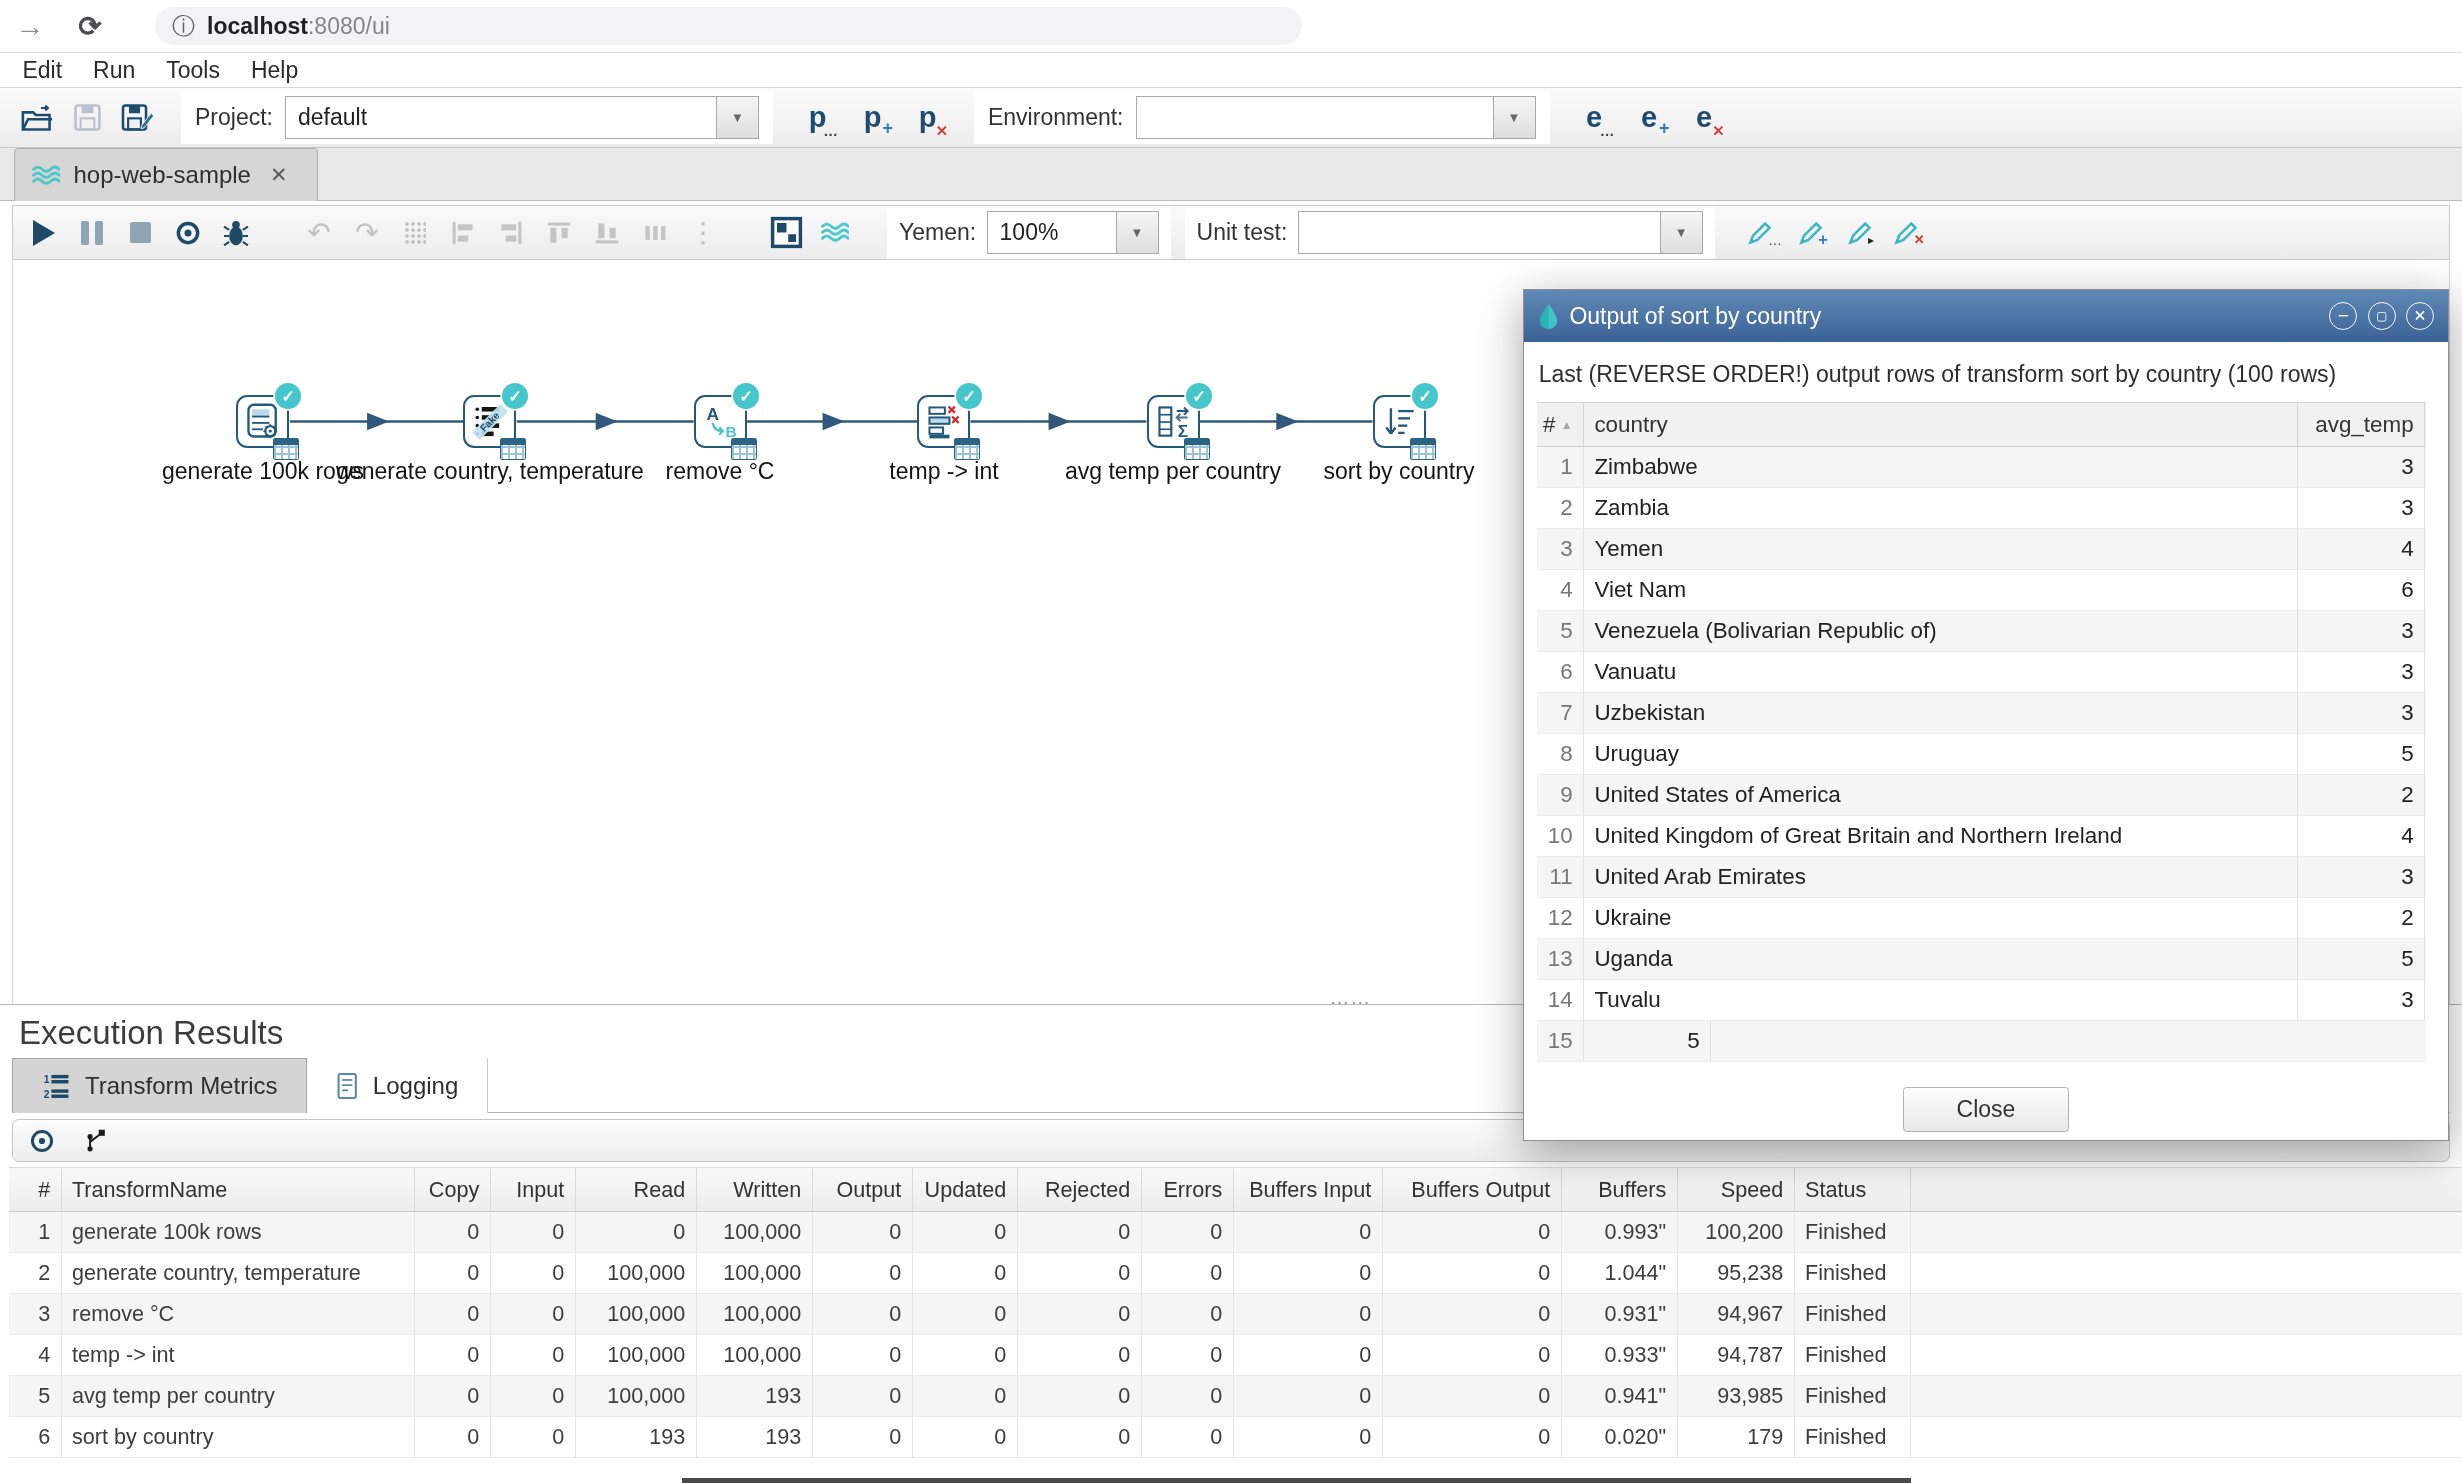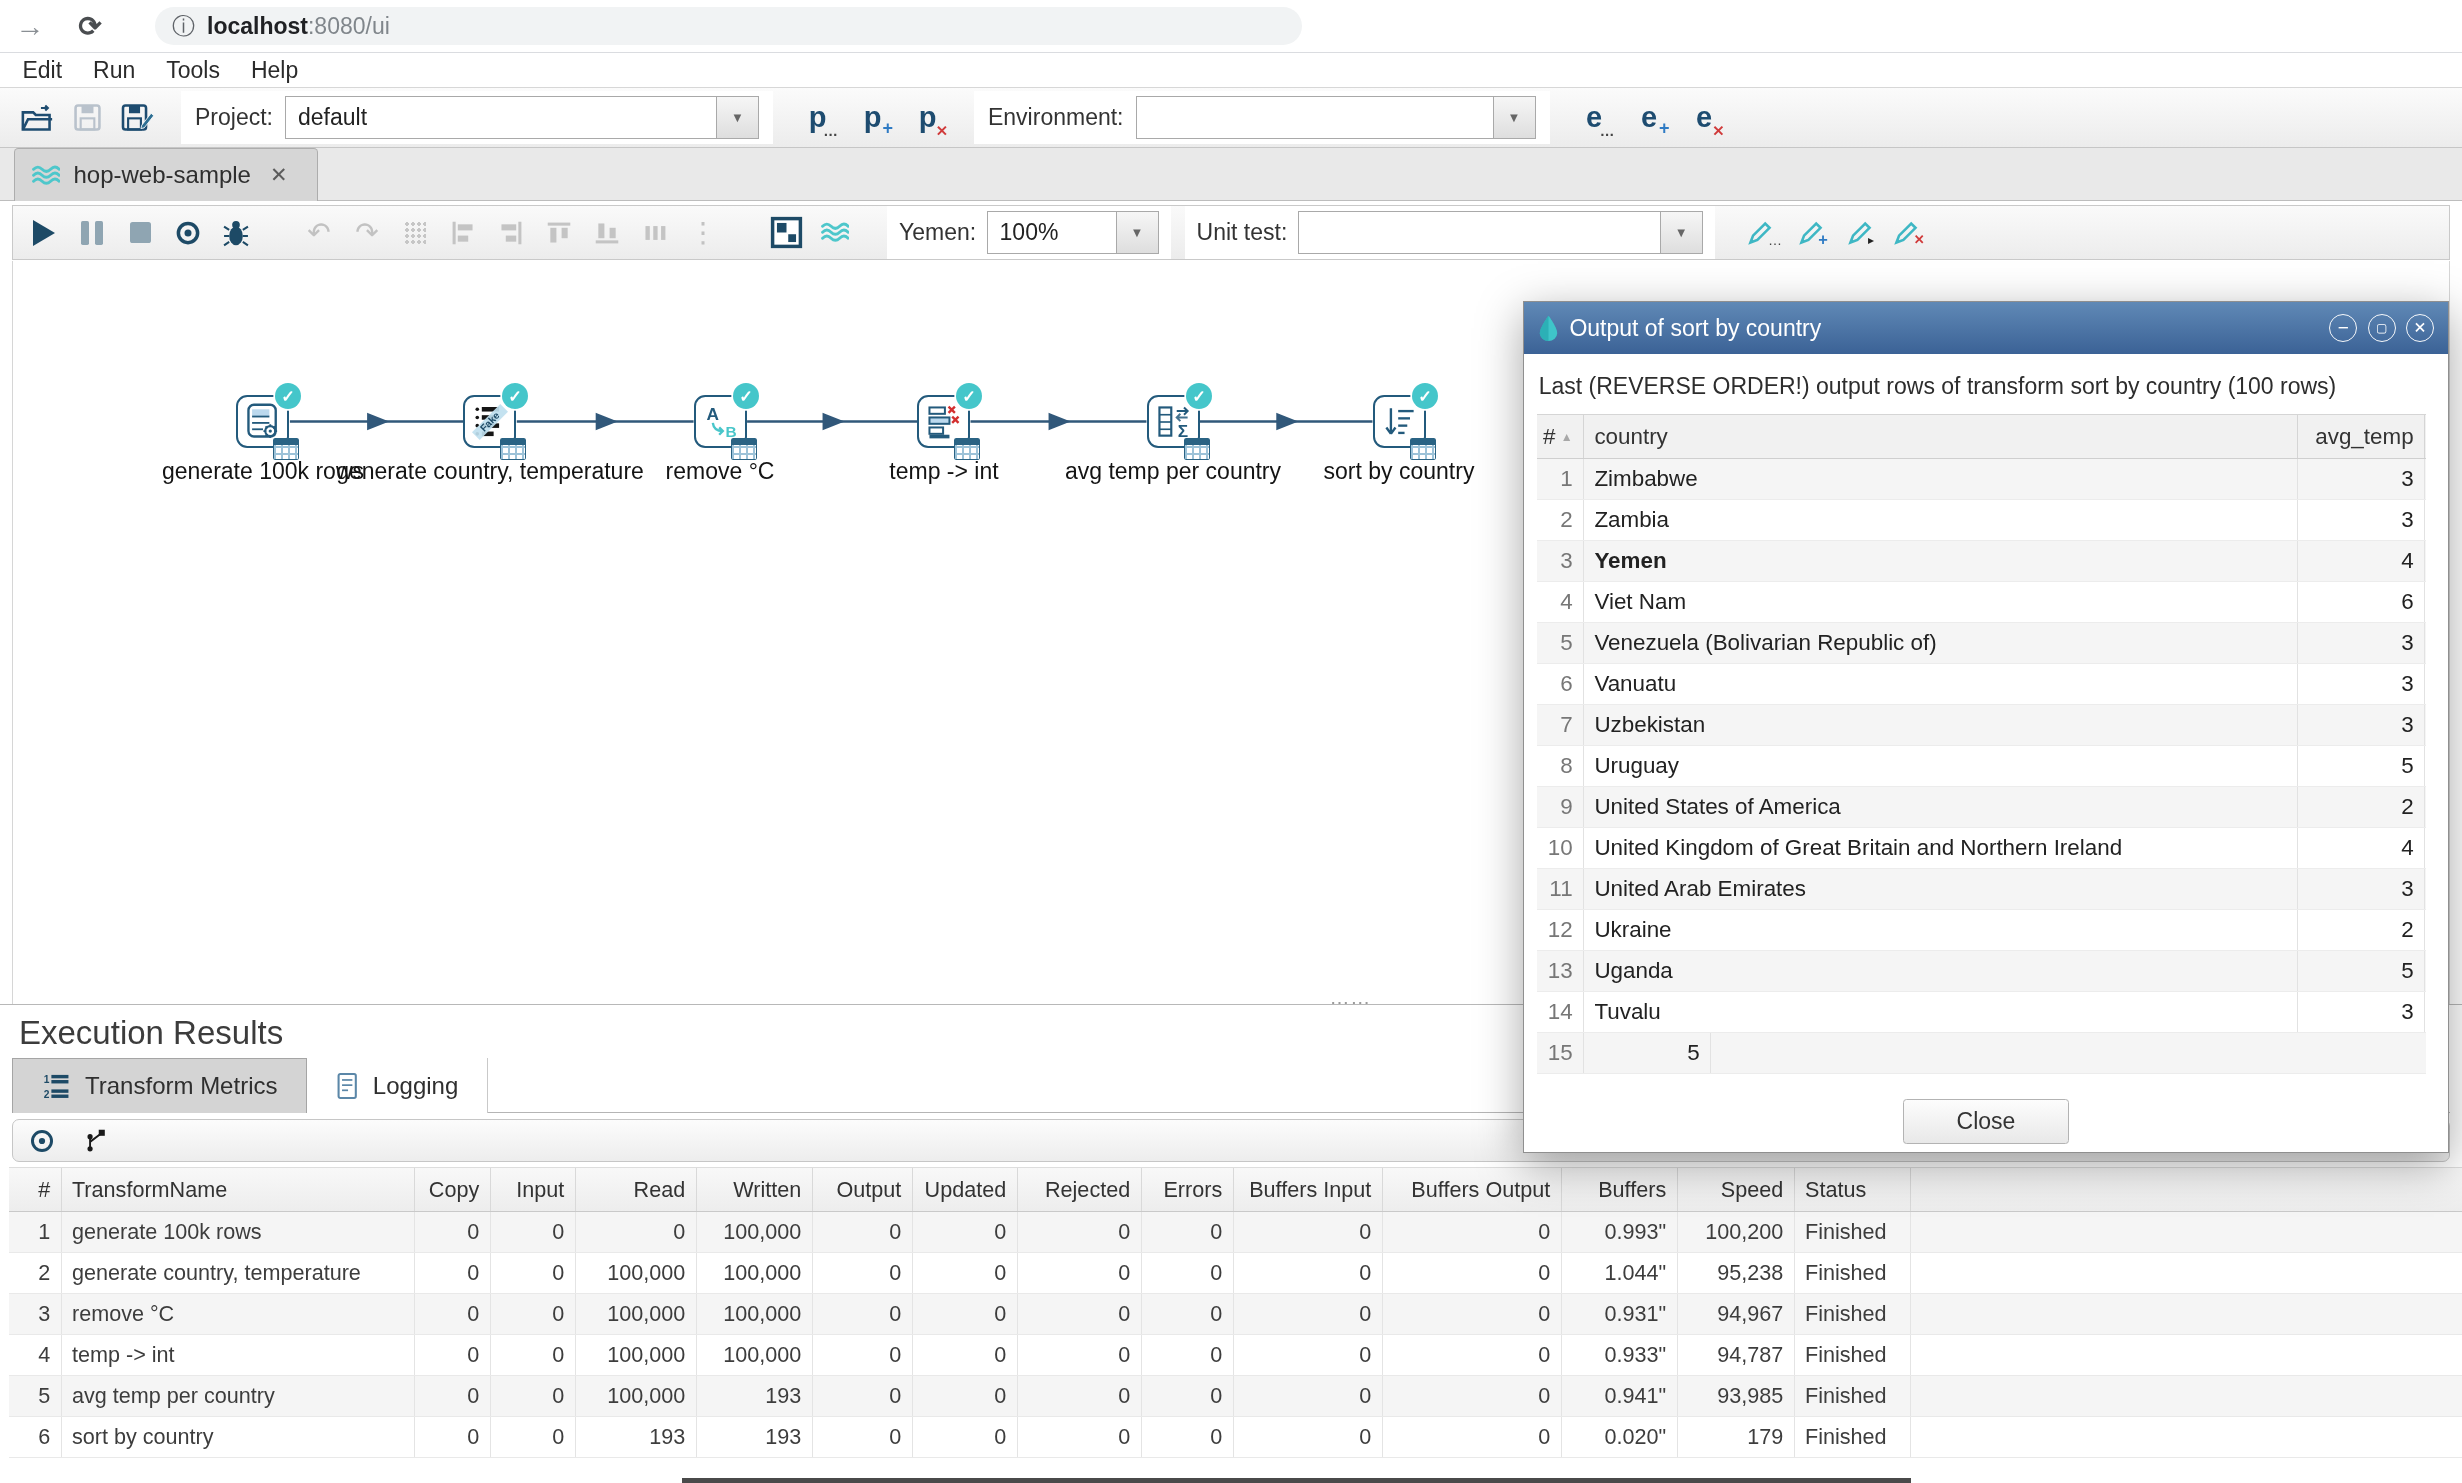--- a/index.html
+++ b/index.html
@@ -65,21 +65,21 @@
 .res-toolbar{position:absolute;left:12px;top:114px;width:2438px;height:43px;background:linear-gradient(#fcfcfc,#ededed);border:0.9px solid #c6c6c6;border-radius:7px;display:flex;align-items:center;padding-left:15.5px;gap:29px}
 .mtable{position:absolute;left:8.6px;top:162px;width:2454px}
 .mrow{display:flex;height:41px;align-items:stretch;border-bottom:0.9px solid #e9e9e9}
 .mrow.head{height:45px;background:linear-gradient(#f8f8f8,#ededed);border-top:0.9px solid #ddd;border-bottom:0.9px solid #c9c9c9}
 .mcell{display:flex;align-items:center;font-size:21.6px;color:#3d3d3d;padding:0 10.4px;border-right:0.9px solid #e4e4e4;overflow:hidden;white-space:nowrap}
 .mrow.head .mcell{color:#333;border-right:0.9px solid #d9d9d9}
 .mcell.r{justify-content:flex-end}
 .mrow.odd{background:#f5f5f5}
 .hscroll{position:absolute;left:682px;top:473px;width:1229px;height:5.2px;background:#4a4a4a}
 
-.dialog{left:1523px;top:301px;width:926px;height:852px;background:#fff;border:0.9px solid #8f8f8f;box-shadow:0 12px 43px rgba(0,0,0,.35);z-index:50}
+.dialog{left:1523px;top:289px;width:926px;height:852px;background:#fff;border:0.9px solid #8f8f8f;box-shadow:0 12px 43px rgba(0,0,0,.35);z-index:50}
 .dlg-titlebar{height:52px;background:linear-gradient(#6089b6,#3b6296);display:flex;align-items:center;padding:0 14px}
 .dlg-title{font-size:23px;color:#fff;margin-left:10.4px;flex:1}
 .win-btn{width:28px;height:28px;border:1.7px solid rgba(255,255,255,.95);border-radius:50%;color:#fff;display:flex;align-items:center;justify-content:center;margin-left:10.4px}
 .win-btn.min{font-size:19px}.win-btn.max{font-size:12px}.win-btn.cls{font-size:15.5px}
 .dlg-body{padding:12px 13px 0 13px}
 .dlg-subtitle{font-size:23px;color:#2d2d2d;margin:7px 0 14px 1.7px}
 .dtable{width:889px}
 .drow{display:flex;height:41px;border-bottom:0.9px solid #ececec}
 .drow.head{height:45px;background:#f1f1f1;border-top:0.9px solid #d5d5d5;border-bottom:0.9px solid #cfcfcf}
 .dcell{display:flex;align-items:center;font-size:22.4px;color:#222;padding:0 10.4px;border-right:0.9px solid #e2e2e2;overflow:hidden;white-space:nowrap}
@@ -593,21 +593,21 @@
             <div class="dcell " style="width: 714px;">Zimbabwe</div>
             <div class="dcell r " style="width: 127px;">3</div>
           </div>
           <div class="drow ">
             <div class="dcell r numcol" style="width: 47px;">2</div>
             <div class="dcell " style="width: 714px;">Zambia</div>
             <div class="dcell r " style="width: 127px;">3</div>
           </div>
           <div class="drow odd">
             <div class="dcell r numcol" style="width: 47px;">3</div>
-            <div class="dcell " style="width: 714px; font-weight: bold;">Yemen</div>
+            <div class="dcell " style="width: 714px;">Yemen</div>
             <div class="dcell r " style="width: 127px;">4</div>
           </div>
           <div class="drow ">
             <div class="dcell r numcol" style="width: 47px;">4</div>
             <div class="dcell " style="width: 714px;">Viet Nam</div>
             <div class="dcell r " style="width: 127px;">6</div>
           </div>
           <div class="drow odd">
             <div class="dcell r numcol" style="width: 47px;">5</div>
             <div class="dcell " style="width: 714px;">Venezuela (Bolivarian Republic of)</div>

